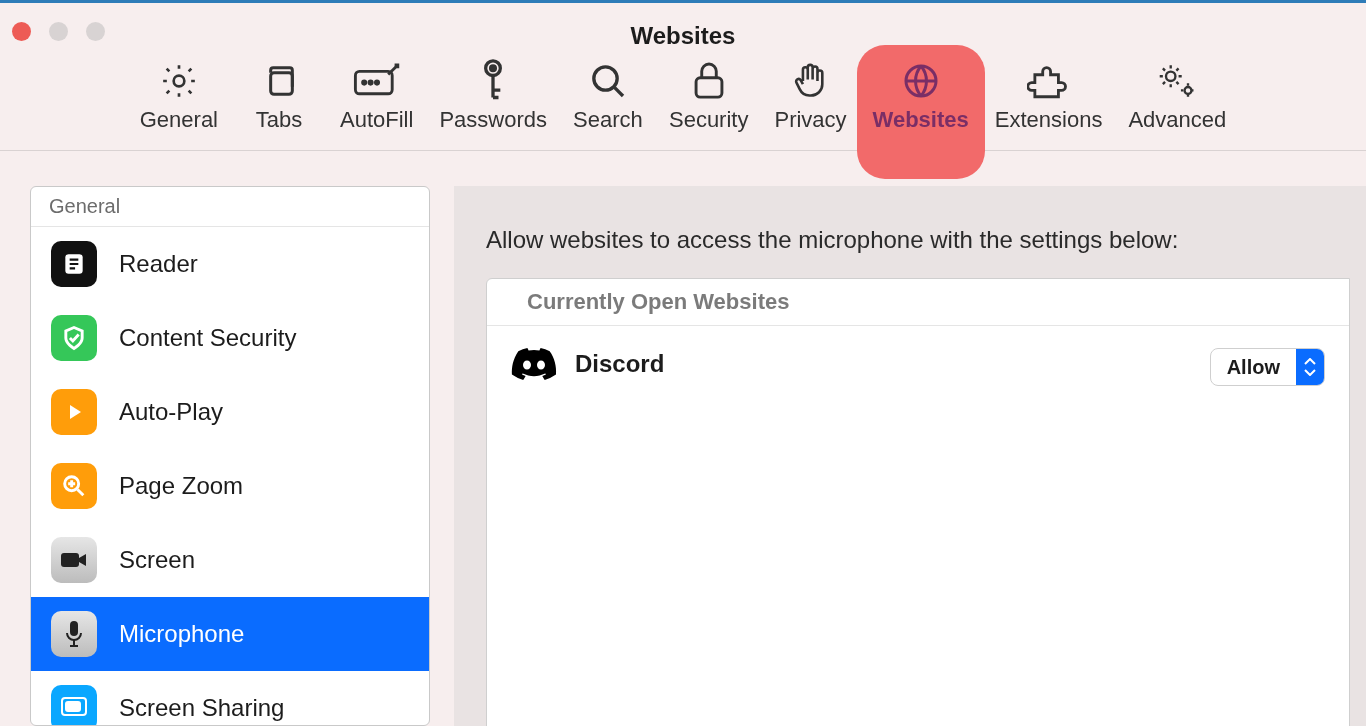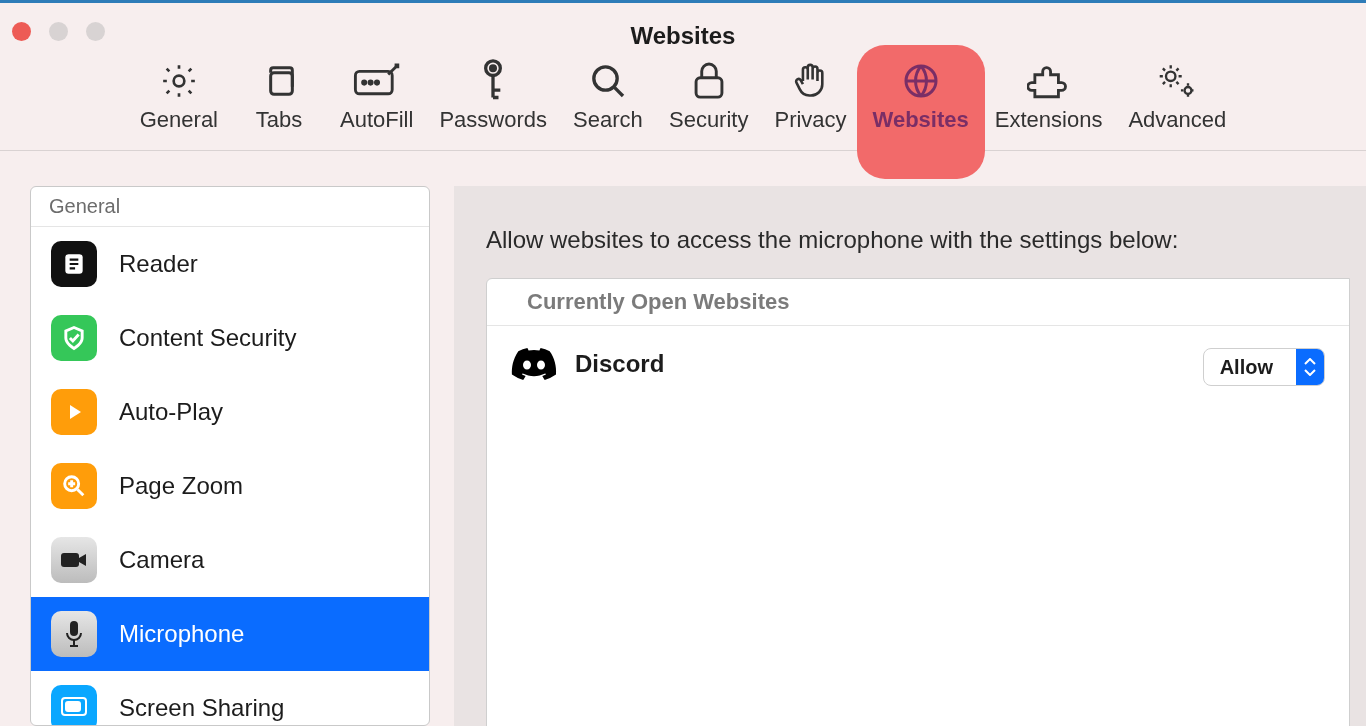--- a/index.html
+++ b/index.html
@@ -206,21 +206,20 @@
     display: inline-block;
   }
   .perm-select {
     display: flex;
     align-items: center;
     background: #fff;
     border: 1px solid #cfcfcf;
     border-radius: 8px;
     overflow: hidden;
     height: 38px;
-    gap: 7px;
   }
   .perm-select .sel-label {
     padding: 0 16px;
     font-size: 20px;
     font-weight: 700;
   }
   .perm-select .stepper {
     width: 28px;
     height: 100%;
     background: #0a6cff;
@@ -389,21 +388,21 @@
         <span>Page Zoom</span>
       </div>
 
       <div class="sidebar-item">
         <span class="si-icon si-camera">
           <svg width="30" height="24" viewBox="0 0 30 24" fill="#222">
               <rect x="2" y="5" width="18" height="14" rx="3"></rect>
               <path d="M20 10 L27 6 V18 L20 14 Z"></path>
             </svg>
         </span>
-        <span>Camera</span>
+        <span>Screen</span>
       </div>
 
       <div class="sidebar-item selected">
         <span class="si-icon si-mic">
           <svg width="22" height="30" viewBox="0 0 22 30" fill="#222">
               <rect x="7" y="2" width="8" height="15" rx="4"></rect>
               <path d="M4 14 a7 7 0 0 0 14 0" stroke="#222" stroke-width="2" fill="none"></path>
               <path d="M11 21 V26 M7 27 H15" stroke="#222" stroke-width="2"></path>
             </svg>
         </span>

